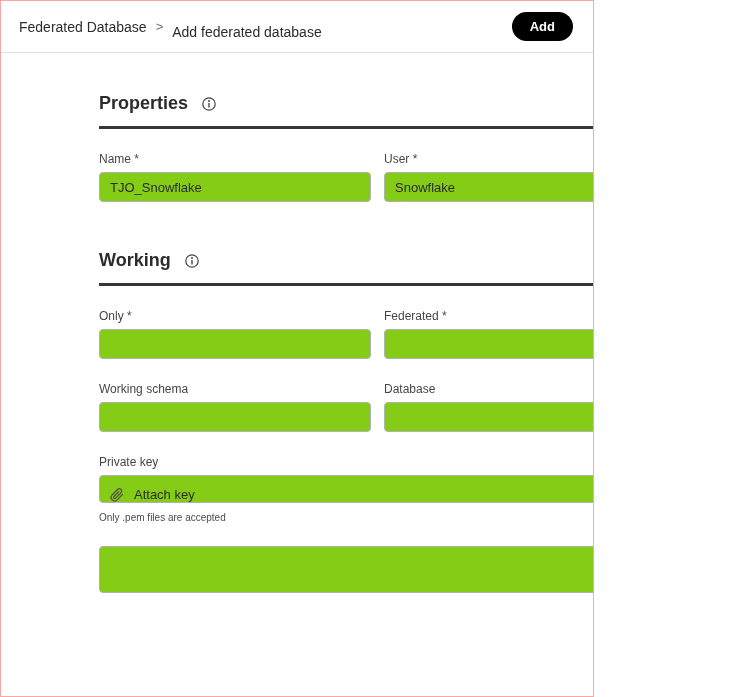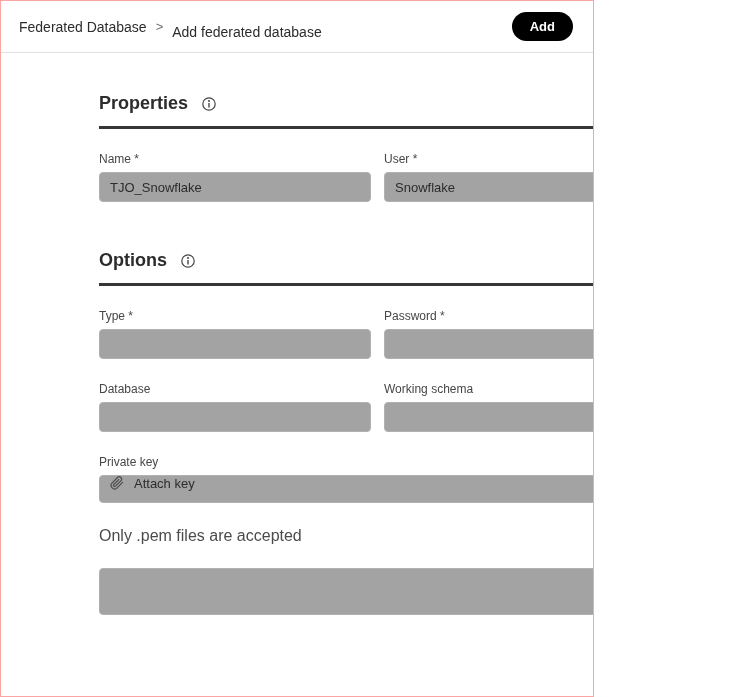--- a/index.html
+++ b/index.html
@@ -83,21 +83,21 @@
   .field-label {
     display: block;
     font-size: 12px;
     color: #464646;
     margin-bottom: 6px;
   }
   .text-input, .select-box, .attach-field, .options-textarea {
     width: 100%;
     border: 1px solid #b1b1b1;
     border-radius: 4px;
-    background: #a3a3a3;
+    background: #84cc16;
     font-family: inherit;
     font-size: 13px;
     color: #2c2c2c;
   }
   .text-input {
     height: 30px;
     padding: 0 10px;
     outline: none;
   }
   .select-box {
@@ -106,30 +106,30 @@
     align-items: center;
     justify-content: space-between;
     padding: 0 12px 0 10px;
     cursor: pointer;
   }
   .chevron-down { display: inline-flex; line-height: 0; }
 
   .attach-field {
     height: 28px;
     display: flex;
-    align-items: flex-start;
+    align-items: flex-end;
     gap: 10px;
     padding: 0 10px;
     cursor: pointer;
   }
   .paperclip-icon { display: inline-flex; line-height: 0; color: #4b4b4b; }
 
   .helper-text {
-    margin-top: 24px;
-    font-size: 16px;
+    margin-top: 9px;
+    font-size: 10px;
     color: #4b4b4b;
   }
 
   .options-textarea {
     height: 47px;
     padding: 6px 10px;
     resize: none;
     outline: none;
   }
 
@@ -180,52 +180,52 @@
                 </svg>
               </span>
             </div>
           </div>
         </div>
       </div>
     </section>
 
     <section class="details-heading-wrap">
       <h2 class="section-heading">
-        <span>Options</span>
+        <span>Working</span>
         <span class="info-icon">
           <svg width="14" height="14" viewBox="0 0 14 14">
             <circle cx="7" cy="7" r="6.2" fill="none" stroke="#464646" stroke-width="1.2"></circle>
             <circle cx="7" cy="4" r="1" fill="#464646"></circle>
             <rect x="6.3" y="6" width="1.4" height="4.5" fill="#464646"></rect>
           </svg>
         </span>
       </h2>
       <div class="divider"></div>
 
       <div class="form-block">
 
 
         <div class="row">
           <div class="field">
-            <label class="field-label">Type *</label>
+            <label class="field-label">Only *</label>
             <input class="text-input" type="text" value="" style="">
           </div>
           <div class="field">
-            <label class="field-label">Password *</label>
+            <label class="field-label">Federated *</label>
             <input class="text-input" type="password" value="" style="">
           </div>
         </div>
 
         <div class="row">
           <div class="field">
+            <label class="field-label">Working schema</label>
+            <input class="text-input" type="text" value="" style="">
+          </div>
+          <div class="field">
             <label class="field-label">Database</label>
-            <input class="text-input" type="text" value="" style="">
-          </div>
-          <div class="field">
-            <label class="field-label">Working schema</label>
             <input class="text-input" type="text" value="" style="">
           </div>
         </div>
 
         <div class="row single">
           <div class="field">
             <label class="field-label">Private key</label>
             <div class="attach-field">
               <span class="paperclip-icon">
                 <svg width="14" height="14" viewBox="0 0 24 24" fill="none" stroke="currentColor" stroke-width="2" stroke-linecap="round" stroke-linejoin="round">

